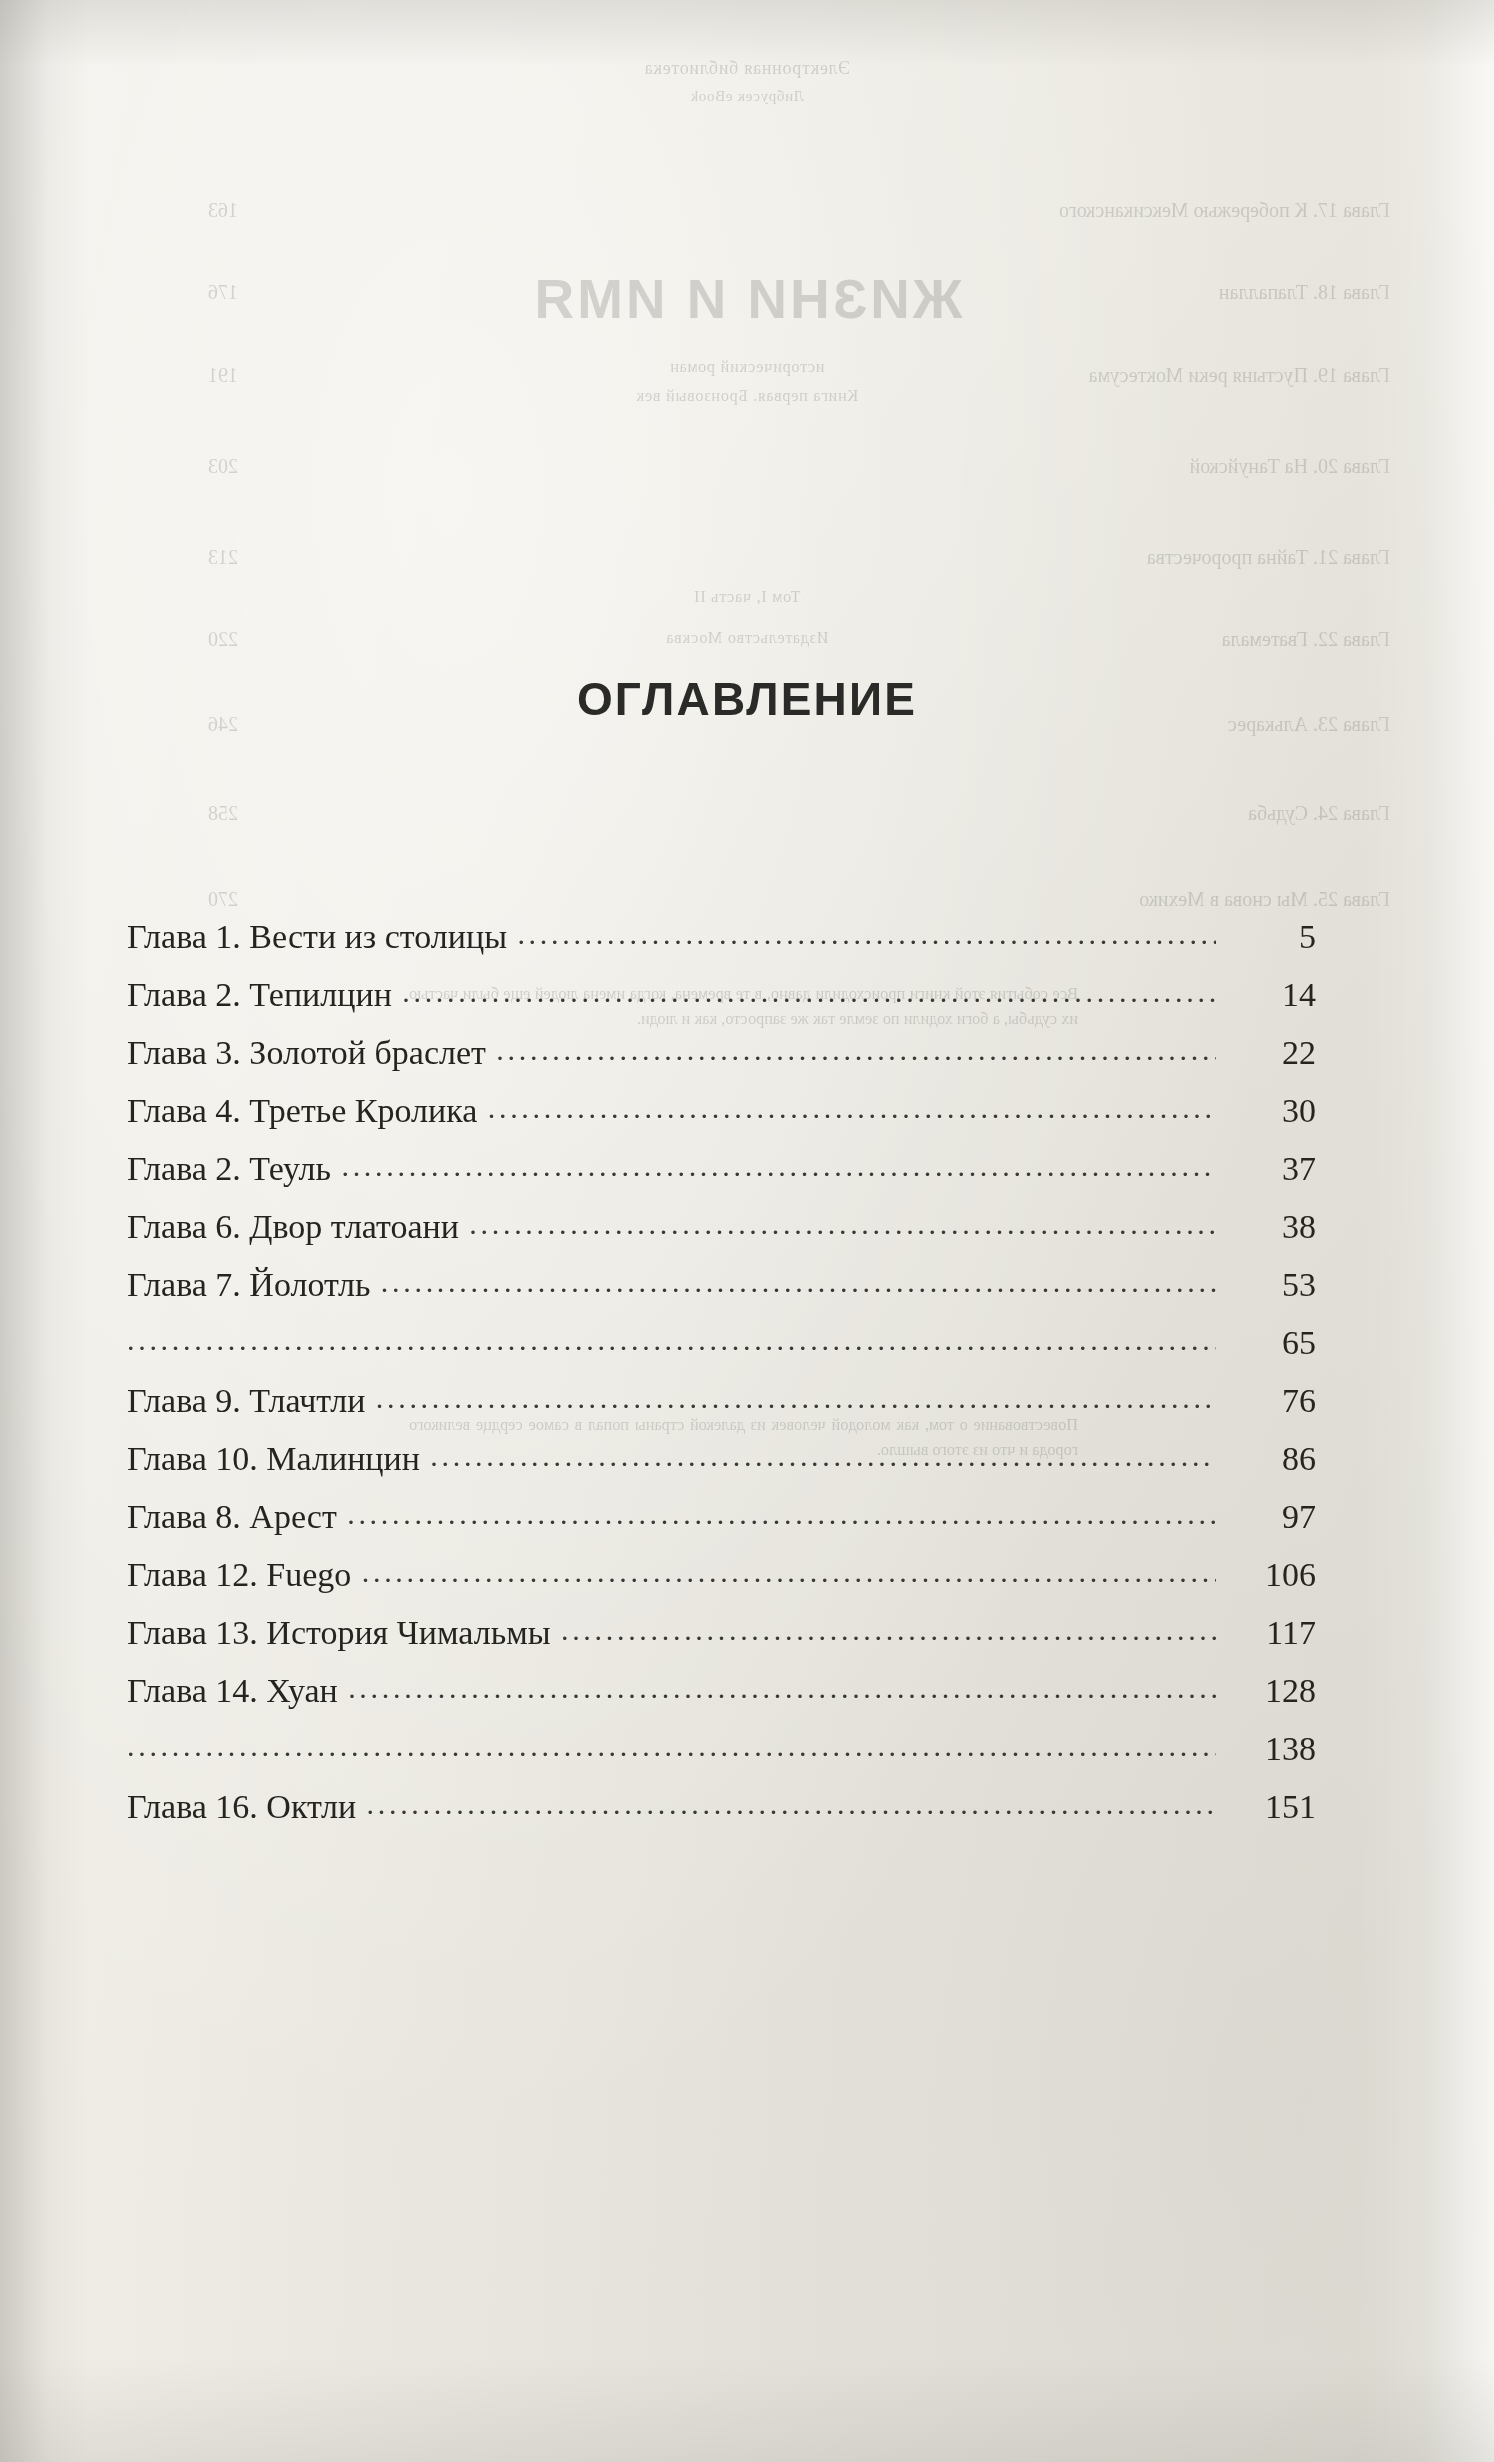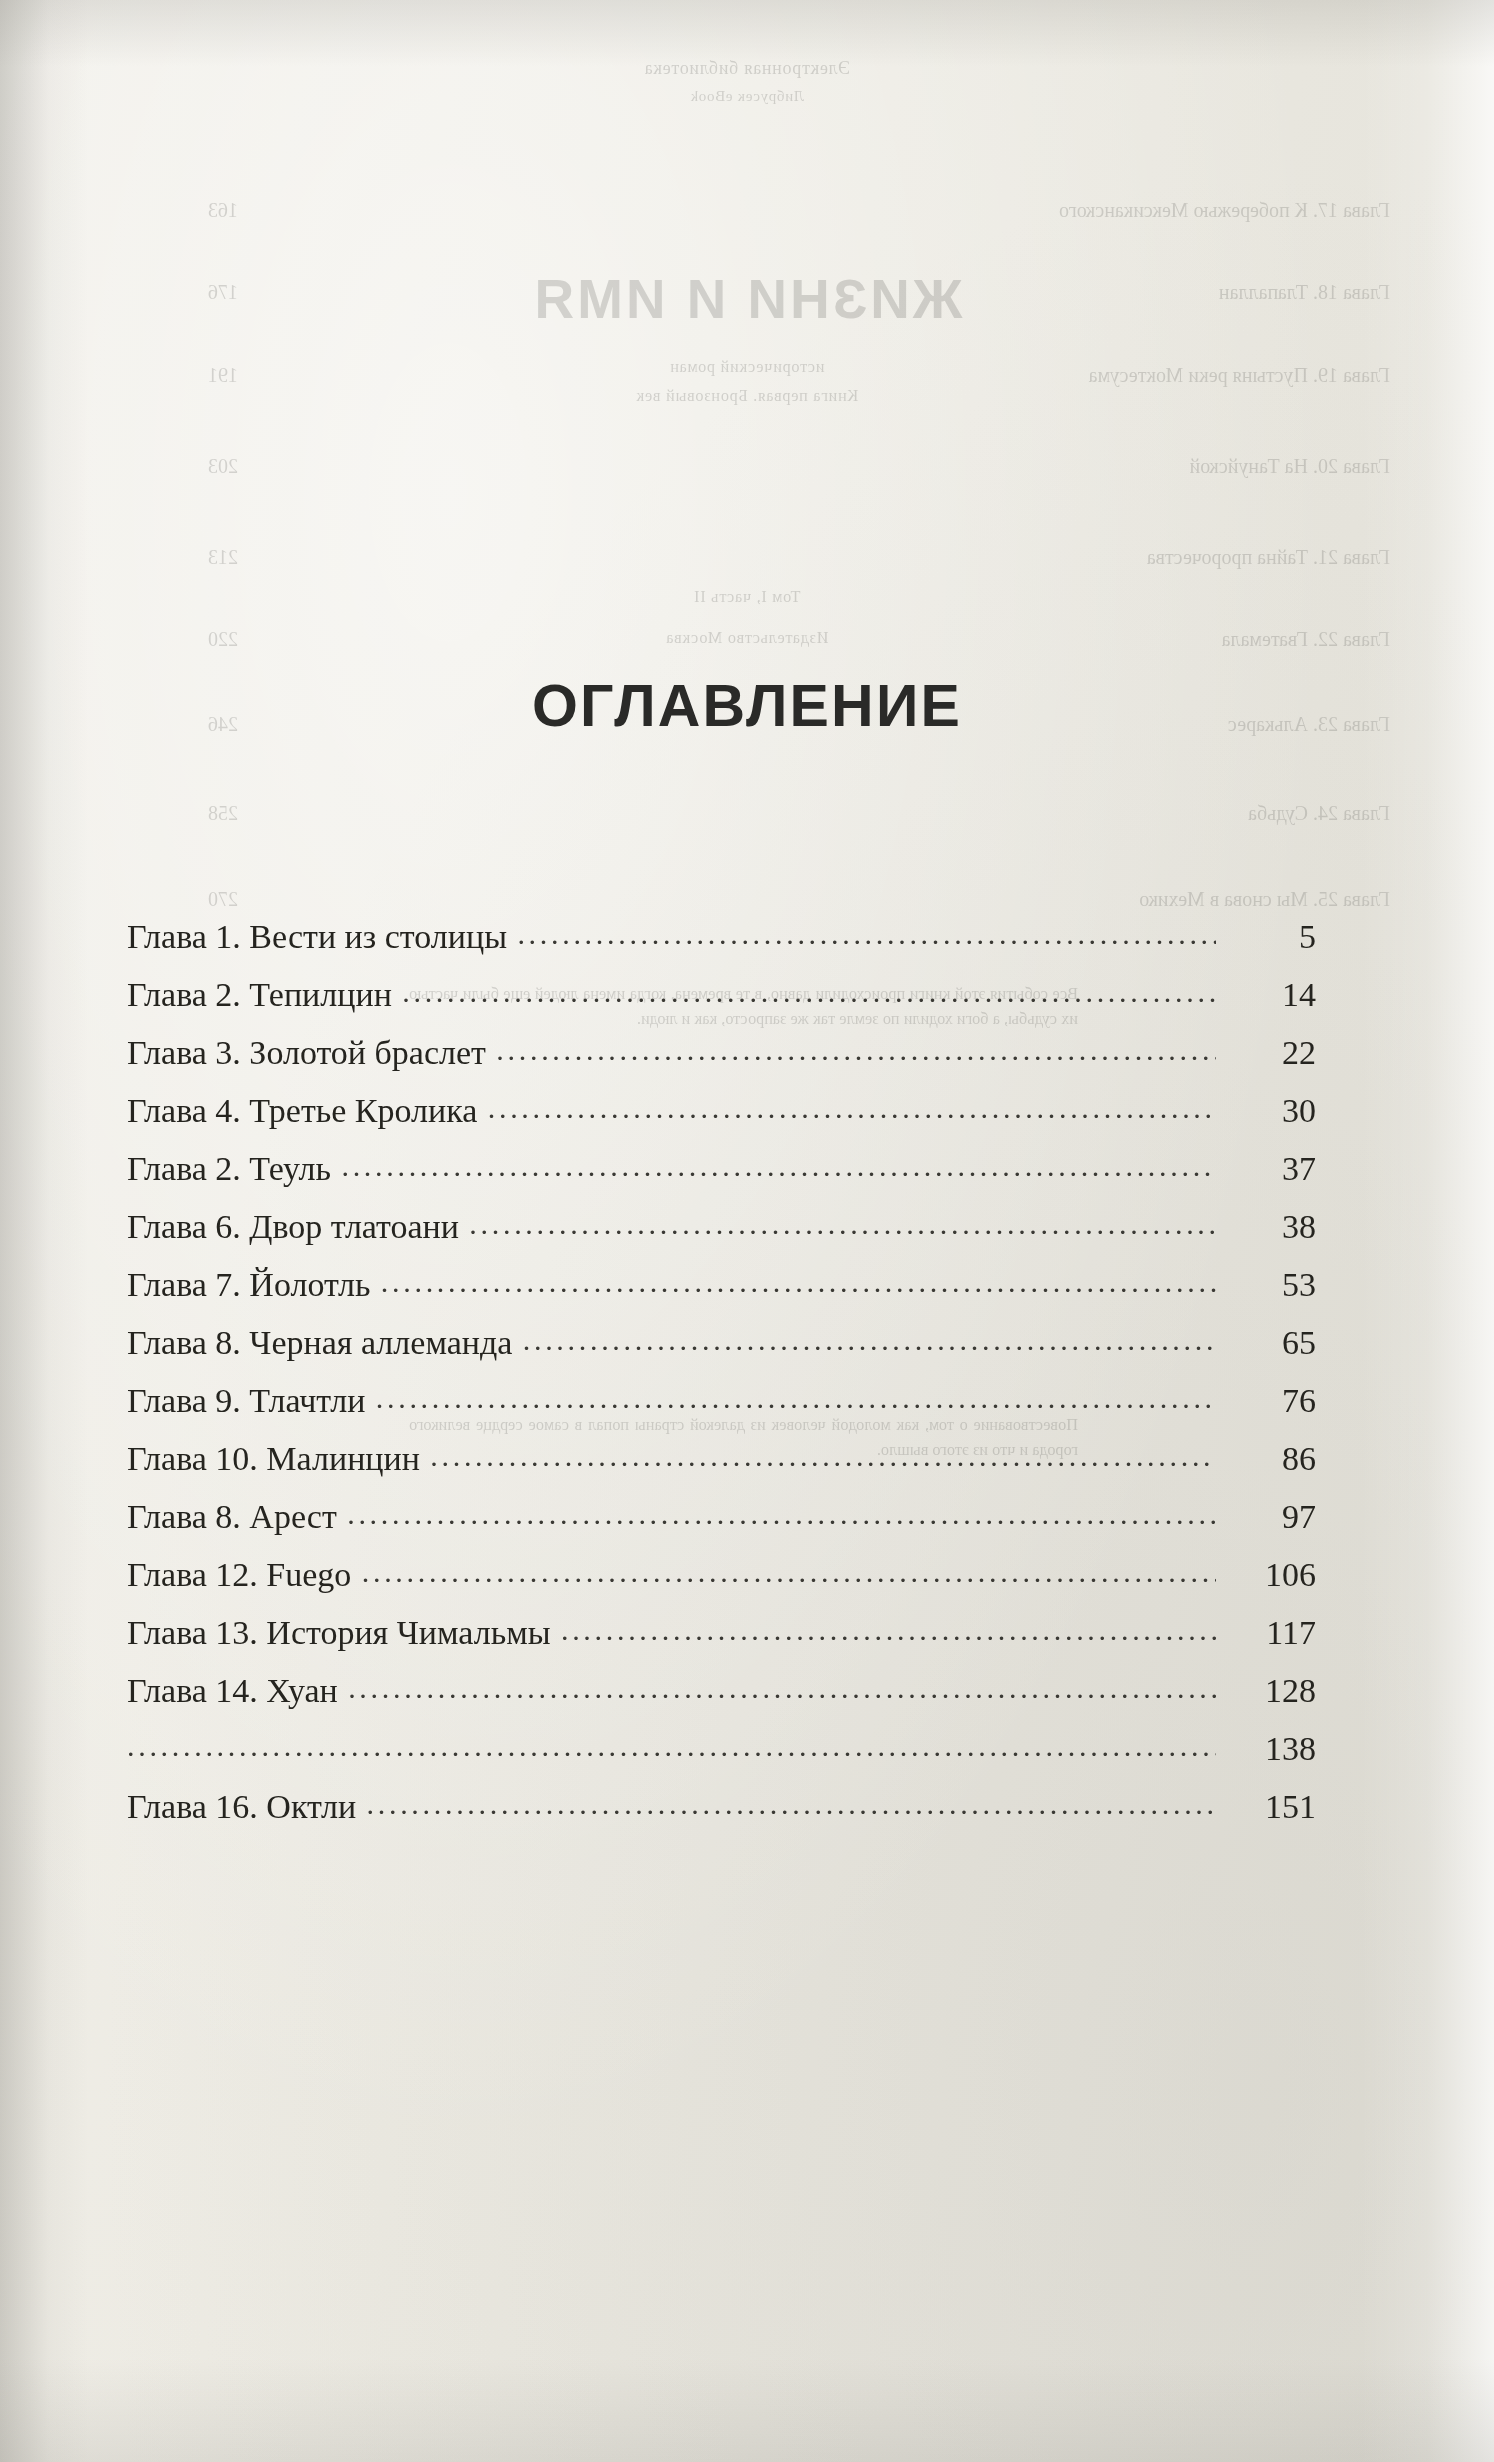--- a/index.html
+++ b/index.html
@@ -101,21 +101,21 @@
     inset: 0;
   }
   .toc-heading {
     position: absolute;
     top: 672px;
     left: 0;
     right: 0;
     text-align: center;
     font-family: "Liberation Sans", sans-serif;
     font-weight: bold;
-    font-size: 59px;
+    font-size: 46px;
     letter-spacing: 2.2px;
     color: #2a2a28;
   }
   .toc-list {
     position: absolute;
     top: 918px;
     left: 111px;
     width: 1189px;
     margin-left: 16px;
   }
@@ -238,21 +238,20 @@
         <span class="toc-page">38</span>
       </div>
 
       <div class="toc-row">
         <span class="toc-title">Глава 7. Йолотль</span>
         <span class="toc-dots">.......................................................................................................................................................</span>
         <span class="toc-page">53</span>
       </div>
 
       <div class="toc-row">
-        <span class="toc-title">Глава 8. Черная аллеманда</span>
         <span class="toc-dots">.......................................................................................................................................................</span>
         <span class="toc-page">65</span>
       </div>
 
       <div class="toc-row">
         <span class="toc-title">Глава 9. Тлачтли</span>
         <span class="toc-dots">.......................................................................................................................................................</span>
         <span class="toc-page">76</span>
       </div>
 

